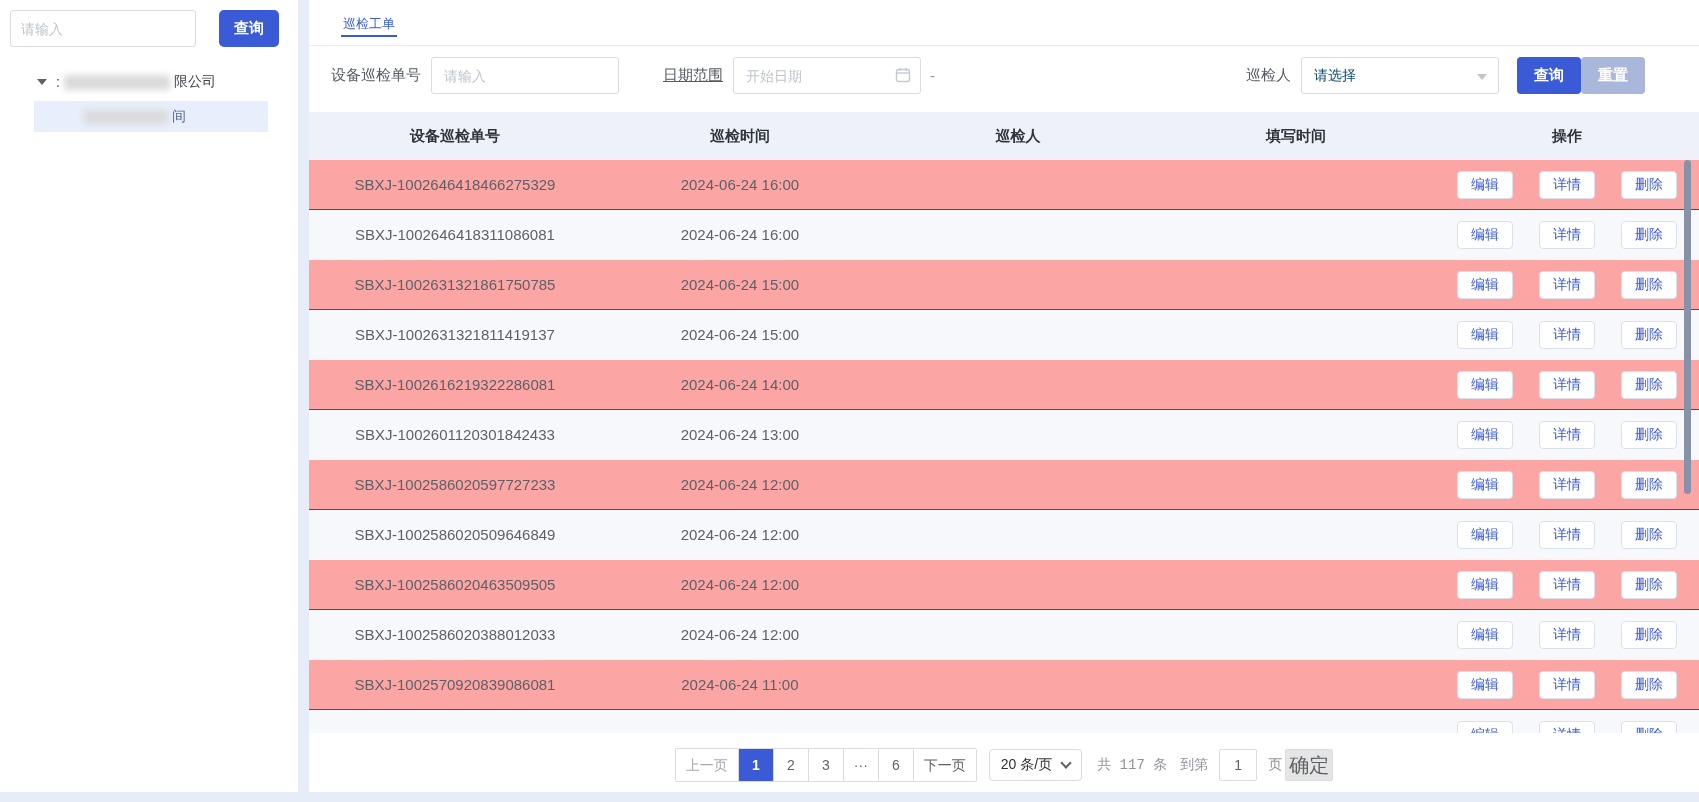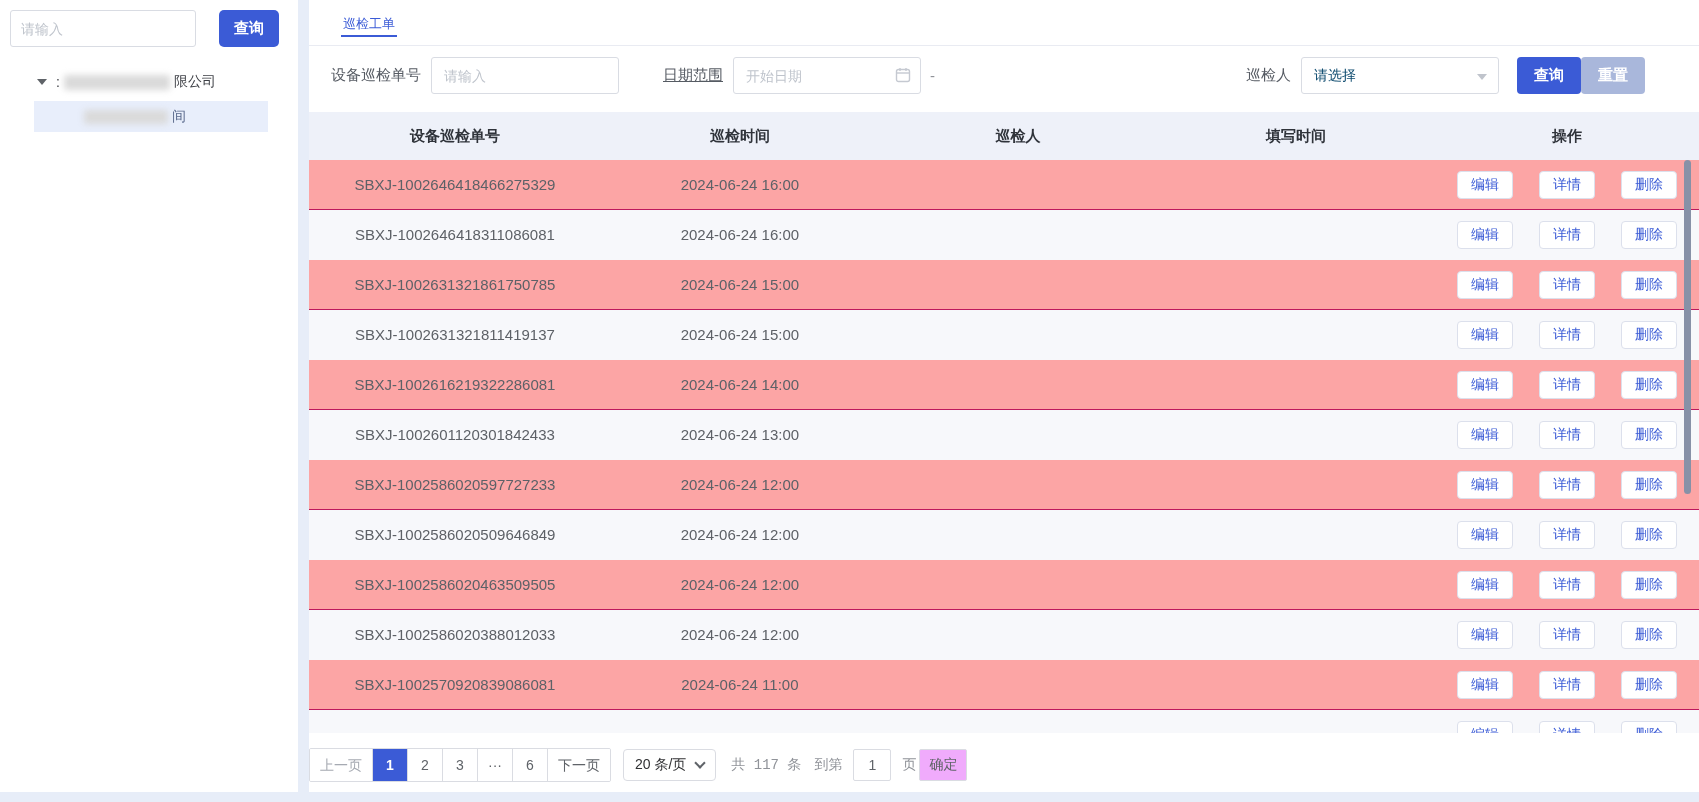--- a/index.html
+++ b/index.html
@@ -133,21 +133,21 @@
     font-family: "Liberation Sans", sans-serif;
   }
   .scroll-thumb {
     position: absolute; right: 8px; top: 160px;
     width: 7px; height: 334px;
     background: #8791A7; border-radius: 4px;
   }
 
   
   .pager {
-    display: flex; align-items: center; 
+    display: flex; align-items: center; justify-content: center;
     margin-top: 15px; font-size: 14px; color: #909399;
   }
   .pg-group { display: flex; border: 1px solid #DADCE2; border-radius: 2px; overflow: hidden; background: #fff; }
   .pg-cell {
     min-width: 35px; height: 32px; line-height: 32px; padding: 0 10px;
     text-align: center; border-left: 1px solid #DADCE2;
     color: #5f6368; cursor: pointer; user-select: none; background: #fff;
   }
   .pg-cell:first-child { border-left: none; }
   .pg-prev { color: #A6AAB2; }
@@ -166,21 +166,21 @@
   .pg-goto-label { margin-left: 13px; }
   .pg-input {
     width: 38px; height: 32px; margin: 0 11px;
     border: 1px solid #DADCE2; border-radius: 2px;
     text-align: center; font-size: 14px; color: #5f6368;
     font-family: "Liberation Sans", sans-serif;
   }
   .pg-confirm {
     width: 48px; height: 32px; margin-left: 3px;
     border: 1px solid #DADCE2; border-radius: 2px;
-    background: #f0abfc; color: #5f6368; font-size: 14px; cursor: pointer;
+    background: #e5e5e5; color: #5f6368; font-size: 20px; cursor: pointer;
     font-family: "Liberation Sans", sans-serif;
   }
   .cal-icon svg { display: block; }
 </style>
 </head>
 <body>
 
 <div class="sidebar">
   <input class="side-input" placeholder="请输入" style="">
   <button class="side-query-btn">查询</button>

